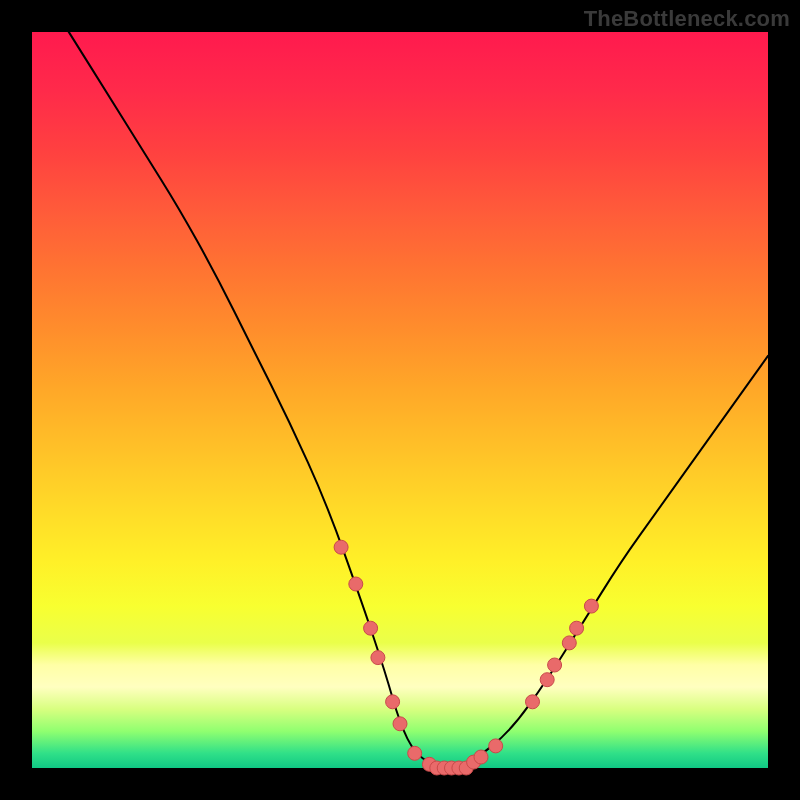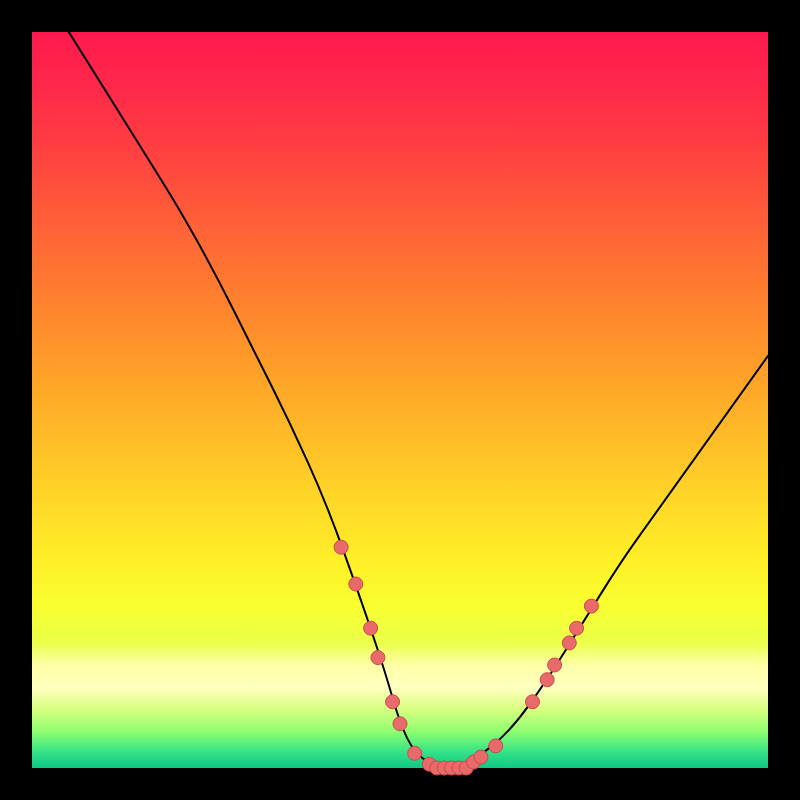--- a/index.html
+++ b/index.html
@@ -48,20 +48,21 @@
     left: 32px; top: 32px;
     width: 736px; height: 736px;
     overflow: visible;
   }
 </style>
 </head>
 <body>
 
 <div class="frame">
   <div class="plot"></div>
+  <div class="watermark">TheBottleneck.com</div>
   <svg class="curve" viewBox="0 0 736 736">
     <path id="curve-path" fill="none" stroke="#000000" stroke-width="2" stroke-linecap="round" d="M 0.0 -58.9 Q 0.0 -58.9 18.4 -29.4 Q 36.8 0.0 55.2 29.4 Q 73.6 58.9 92.0 88.3 Q 110.4 117.8 128.8 147.2 Q 147.2 176.6 165.6 209.8 Q 184.0 242.9 202.4 279.7 Q 220.8 316.5 239.2 353.3 Q 257.6 390.1 276.0 430.6 Q 294.4 471.0 312.8 522.6 Q 331.2 574.1 342.2 607.2 Q 353.3 640.3 360.6 666.1 Q 368.0 691.8 375.4 706.6 Q 382.7 721.3 393.8 728.6 Q 404.8 736.0 415.8 736.0 Q 426.9 736.0 434.2 732.3 Q 441.6 728.6 460.0 713.9 Q 478.4 699.2 496.8 673.4 Q 515.2 647.7 533.6 618.2 Q 552.0 588.8 570.4 559.4 Q 588.8 529.9 607.2 504.2 Q 625.6 478.4 644.0 452.6 Q 662.4 426.9 680.8 401.1 Q 699.2 375.4 717.6 349.6 T 736.0 323.8"></path>
     <g id="dots">
         <circle cx="309.1" cy="515.2" r="7" fill="#e96a6a" stroke="#c94a4a" stroke-width="1"></circle>
         <circle cx="323.8" cy="552.0" r="7" fill="#e96a6a" stroke="#c94a4a" stroke-width="1"></circle>
         <circle cx="338.6" cy="596.2" r="7" fill="#e96a6a" stroke="#c94a4a" stroke-width="1"></circle>
         <circle cx="345.9" cy="625.6" r="7" fill="#e96a6a" stroke="#c94a4a" stroke-width="1"></circle>
         <circle cx="360.6" cy="669.8" r="7" fill="#e96a6a" stroke="#c94a4a" stroke-width="1"></circle>
         <circle cx="368.0" cy="691.8" r="7" fill="#e96a6a" stroke="#c94a4a" stroke-width="1"></circle>
         <circle cx="382.7" cy="721.3" r="7" fill="#e96a6a" stroke="#c94a4a" stroke-width="1"></circle>

